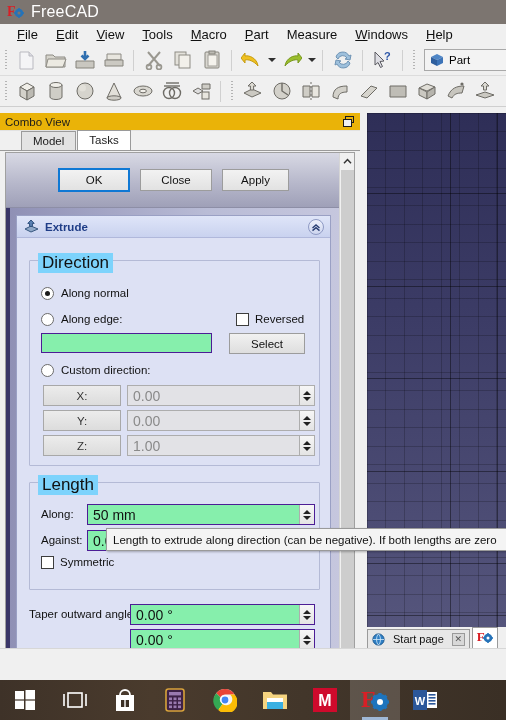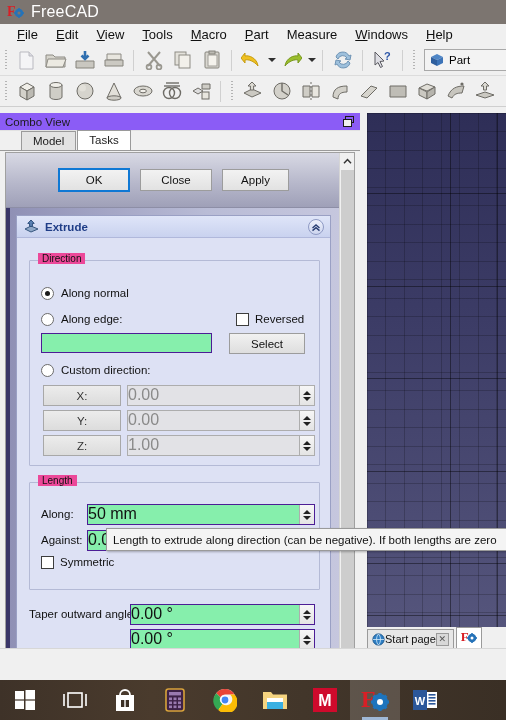--- a/index.html
+++ b/index.html
@@ -73,21 +73,21 @@
     font-size:11.5px;
   }
 
   
   .dock{
     position:absolute; left:0; top:113px; width:360px; height:535px;
     background:#f0f0f0;
   }
   .dockhdr{
     position:relative; height:18px; width:360px;
-    background:#8b5cf6; display:flex; align-items:center;
+    background:#eab308; display:flex; align-items:center;
     padding-left:5px; border-bottom:1px solid #e2e2e2;
   }
   .dockhdr .t{ font-size:11.5px; color:#1b1b1b;}
   .dockhdr .restore{ position:absolute; right:6px; top:3px; width:11px; height:11px;}
 
   .tabs{
     position:absolute; left:0; top:18px; width:360px; height:20px;
     display:flex; align-items:flex-end; padding-left:21px;
     border-bottom:1px solid #9a9a9a; background:#f0f0f0;
   }
@@ -141,22 +141,22 @@
     background:linear-gradient(to bottom,#eef1fb,#cdd5ef);
     display:flex; align-items:center; justify-content:center;
   }
   .extbody{ position:absolute; left:0; top:22px; width:100%; bottom:0; background:#dde1f4;}
 
   
   .gframe{
     position:absolute; border:1px solid #b4bad6; border-radius:1px;
   }
   .glabel{
-    position:absolute; background:#ec4899; padding:0 4px;
-    font-size:10px; color:#111; top:-8px; left:8px;
+    position:absolute; background:#7dd3fc; padding:0 4px;
+    font-size:17px; color:#111; top:-8px; left:8px;
   }
 
   .lbl{ position:absolute; font-size:11.5px; color:#111; }
 
   
   .radio{
     position:absolute; width:13px; height:13px; border-radius:50%;
     border:1px solid #6b6b6b; background:#ffffff;
   }
   .radio.on::after{
@@ -165,22 +165,22 @@
   }
   
   .cbox{
     position:absolute; width:13px; height:13px;
     border:1px solid #3d3d3d; background:#ffffff;
   }
 
   
   .field{
     position:absolute; height:20px; background:#eef0f2;
-    border:1px solid #9fa3b4; font-size:16px; color:#111;
-    display:flex; 
+    border:1px solid #9fa3b4; font-size:14px; color:#111;
+    display:flex; align-items:center; padding-left:5px;
   }
   .field.white{ background:#86efac; border:1px solid #4c1d95;}
   .field.dim{ color:#8a8a8a; background:#e2e2e6; border:1px solid #adadad;}
   .spin{
     position:absolute; right:0; top:0; width:15px; height:100%;
     background:linear-gradient(to bottom,#f6f6f6,#e4e4e4);
     border-left:1px solid #adadad;
     display:flex; flex-direction:column; align-items:center; justify-content:center;
   }
   .spin i{ display:block; width:0;height:0; }
@@ -238,21 +238,21 @@
     position:absolute; left:360px; top:113px; width:7px; height:534px; background:#f0f0f0;
   }
 
   
   .doctabs{
     position:absolute; left:367px; top:627px; width:139px; height:21px;
     background:#f0f0f0; display:flex; align-items:flex-end;
   }
   .dtab{
     height:19px; border:1px solid #9a9a9a; border-bottom:none;
-    background:#e7e7e7; display:flex; align-items:center; gap:0;
+    background:#e7e7e7; display:flex; align-items:center; gap:8px;
     padding:0 4px; font-size:11px; color:#111; margin-right:2px;
   }
   .dtab.active{ background:#ffffff; height:21px; }
   .xbtn{
     width:13px; height:13px; border:1px solid #9a9a9a; background:#d8d8d8;
     display:flex; align-items:center; justify-content:center;
     font-size:9px; color:#555; line-height:1;
   }
 
   

